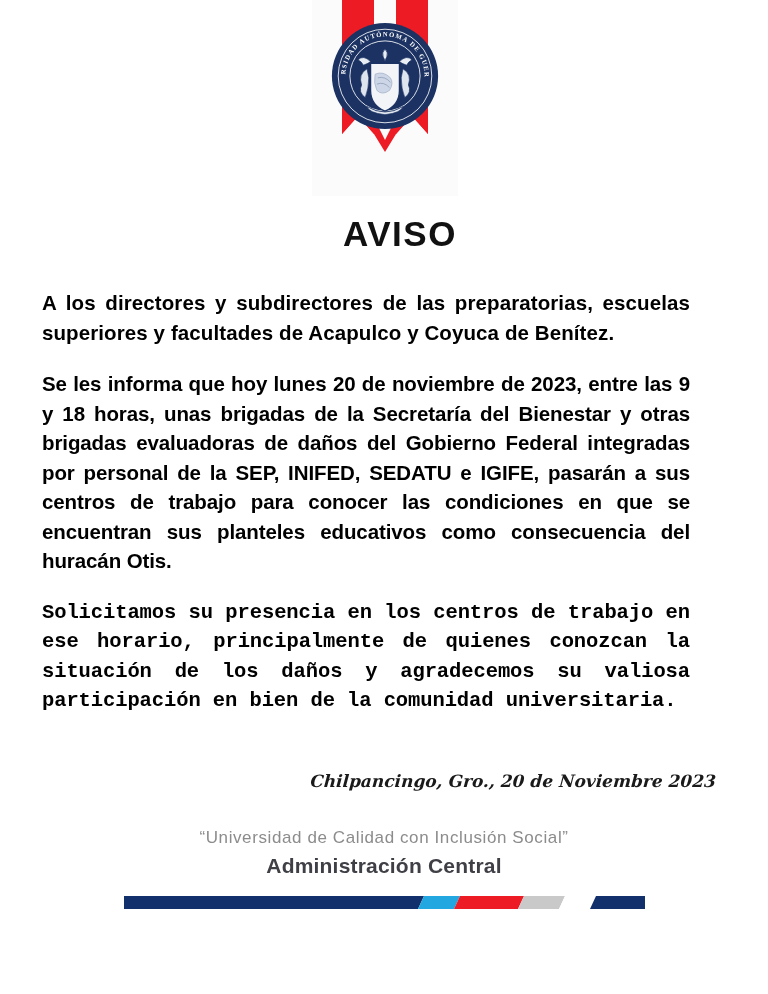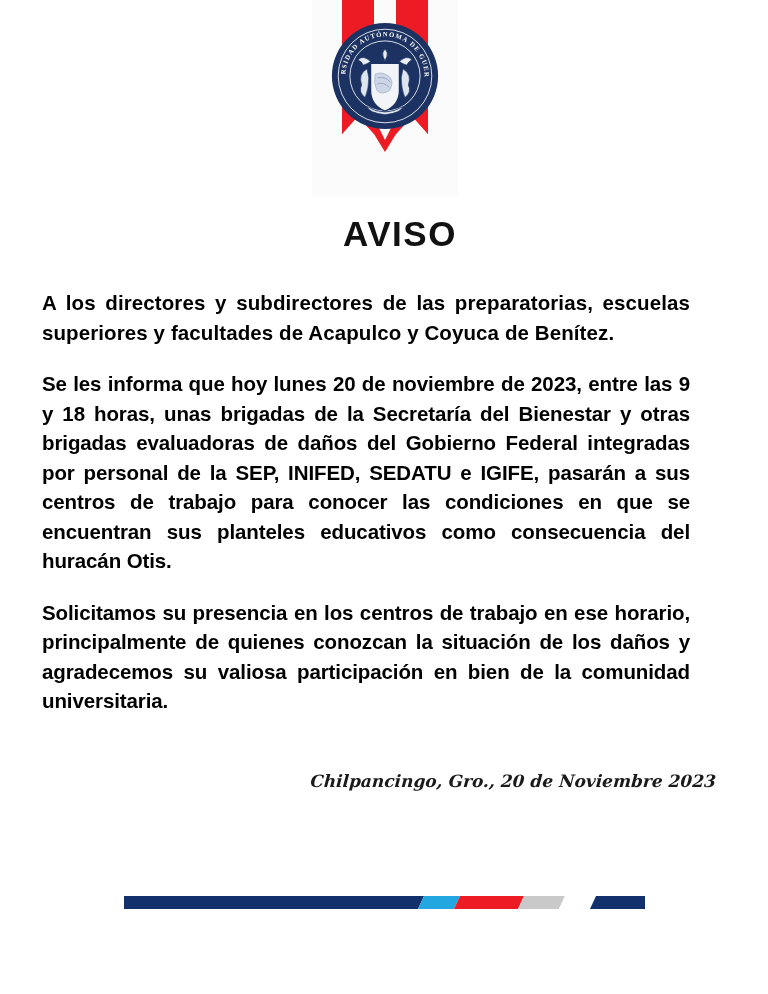--- a/index.html
+++ b/index.html
@@ -77,20 +77,21 @@
   .para.lead {
     font-weight: bold;
     letter-spacing: 0.1px;
   }
   .para.body {
     font-weight: bold;
     letter-spacing: -0.1px;
   }
   .para:last-child {
     margin-bottom: 0;
+    font-family: Liberation Mono, monospace;
   }
 
   
   .place-date {
     position: absolute;
     left: 0;
     top: 771px;
     width: 716px;
     text-align: right;
     font-family: "DejaVu Serif", serif;
@@ -196,20 +197,22 @@
 
   <div class="body-area">
     <p class="para lead">A los directores y subdirectores de las preparatorias, escuelas superiores y facultades de Acapulco y Coyuca de Benítez.</p>
     <p class="para body">Se les informa que hoy lunes 20 de noviembre de 2023, entre las 9 y 18 horas, unas brigadas de la Secretaría del Bienestar y otras brigadas evaluadoras de daños del Gobierno Federal integradas por personal de la SEP, INIFED, SEDATU e IGIFE, pasarán a sus centros de trabajo para conocer las condiciones en que se encuentran sus planteles educativos como consecuencia del huracán Otis.</p>
     <p class="para body">Solicitamos su presencia en los centros de trabajo en ese horario, principalmente de quienes conozcan la situación de los daños y agradecemos su valiosa participación en bien de la comunidad universitaria.</p>
   </div>
 
   <div class="place-date">Chilpancingo, Gro., 20 de Noviembre 2023</div>
 
   <div class="footer">
+    <div class="motto">“Universidad de Calidad con Inclusión Social”</div>
+    <div class="admin">Administración Central</div>
   </div>
 
   <div class="colorbar">
     <svg viewBox="0 0 521 13" preserveAspectRatio="none">
       <polygon points="0,0 300,0 294,13 0,13" fill="#12306b"></polygon>
       <polygon points="300,0 336,0 330,13 294,13" fill="#22a7e0"></polygon>
       <polygon points="336,0 400,0 394,13 330,13" fill="#ed1c24"></polygon>
       <polygon points="400,0 441,0 435,13 394,13" fill="#c9c9c9"></polygon>
       <polygon points="441,0 472,0 466,13 435,13" fill="#ffffff"></polygon>
       <polygon points="472,0 521,0 521,13 466,13" fill="#12306b"></polygon>

